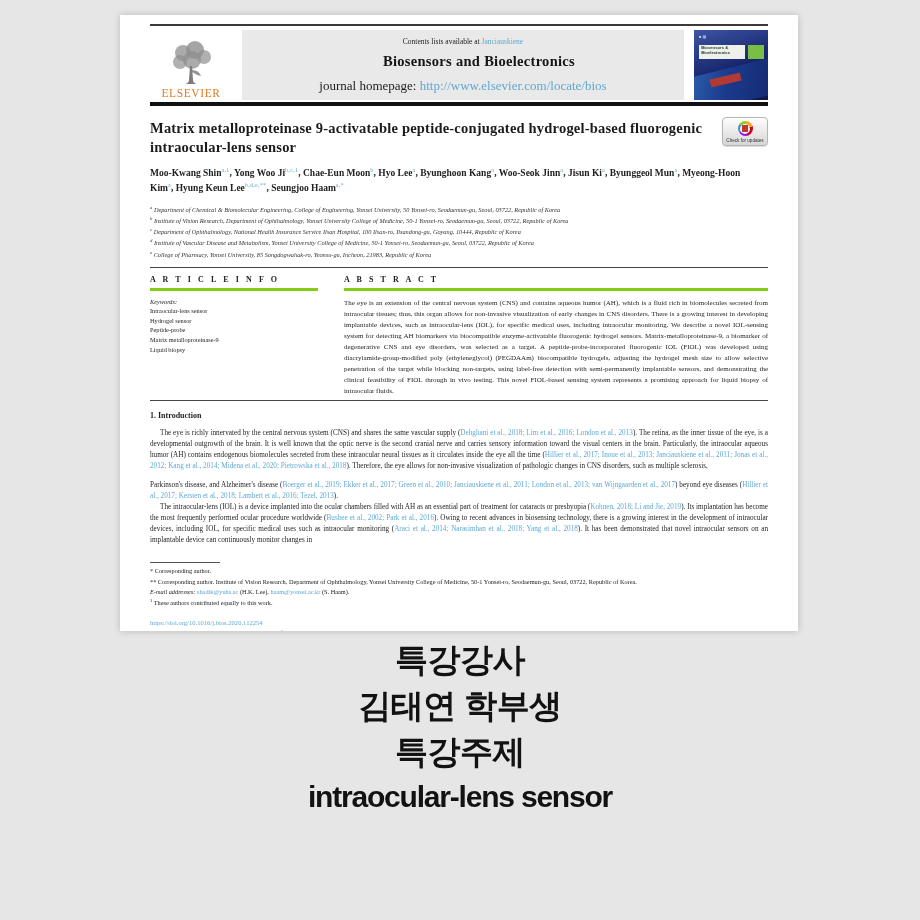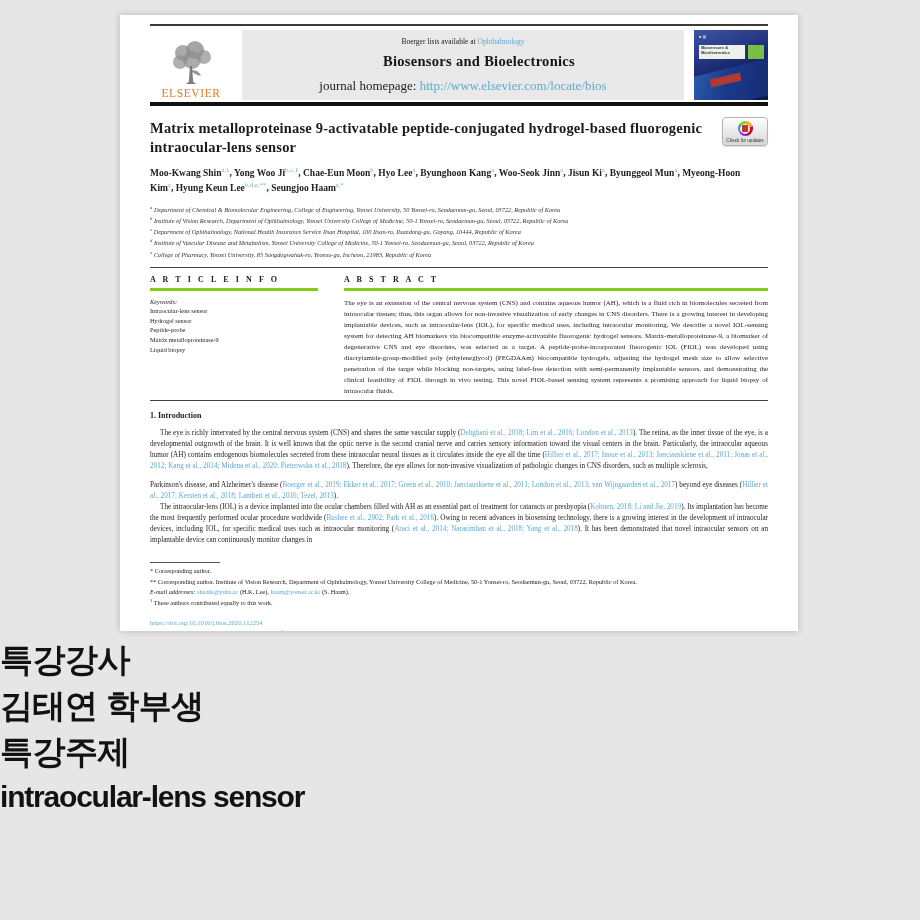--- a/index.html
+++ b/index.html
@@ -67,21 +67,21 @@
   .bpara.indent{text-indent:10px;}
   .cite{color:var(--link);cursor:pointer;}
   .it{font-style:italic;}
   
   .footnotes{margin-top:8px;font-size:6.3px;line-height:1.65;color:#222;}
   .fn-rule{width:70px;border-top:1px solid #555;margin-bottom:3px;}
   .fn .sup,.sup-s{font-size:4.6px;vertical-align:super;}
   .pubinfo{margin-top:9px;font-size:6.6px;line-height:1.62;color:#222;}
   .doi{color:var(--link);display:block;text-decoration:none;cursor:pointer;}
   
-  .caption{position:absolute;left:0;top:637px;width:920px;
+  .caption{position:absolute;left:0;top:637px;width:920px;text-align:center;
     font-family:"Liberation Sans",sans-serif;color:#121212;}
   .kr-line{font-size:33px;font-weight:600;line-height:46px;letter-spacing:-.5px;}
   .en-line{font-size:30px;font-weight:600;line-height:43px;letter-spacing:-1.2px;}
   
   .tree{display:block;margin-bottom:2px;}
 </style>
 </head>
 <body>
 
 <div class="paper">
@@ -98,22 +98,22 @@
           <circle cx="24" cy="20" r="9" opacity=".75"></circle>
         </g>
         <path d="M22 26 L24 26 L25 40 Q25 43 29 44 L17 44 Q21 43 21 40 Z" fill="#7c7c7c"></path>
         <path d="M24 30 Q31 30 33 36 Q28 35 24 32 Z" fill="#7c7c7c" opacity=".8"></path>
       </svg>
       <div class="elsname">ELSEVIER</div>
     </div>
 
     <div class="banner">
       <div class="contents-line">
-        <span>Boerger lists available at</span>
-        <span class="sd">Ophthalmology</span>
+        <span>Contents lists available at</span>
+        <span class="sd">Janciauskiene</span>
       </div>
       <div class="jname">Biosensors and Bioelectronics</div>
       <div class="homepage">
         <span>journal homepage:</span>
         <a>http://www.elsevier.com/locate/bios</a>
       </div>
     </div>
 
     <div class="cover">
       <div class="cover-topline">■ ▦</div>

